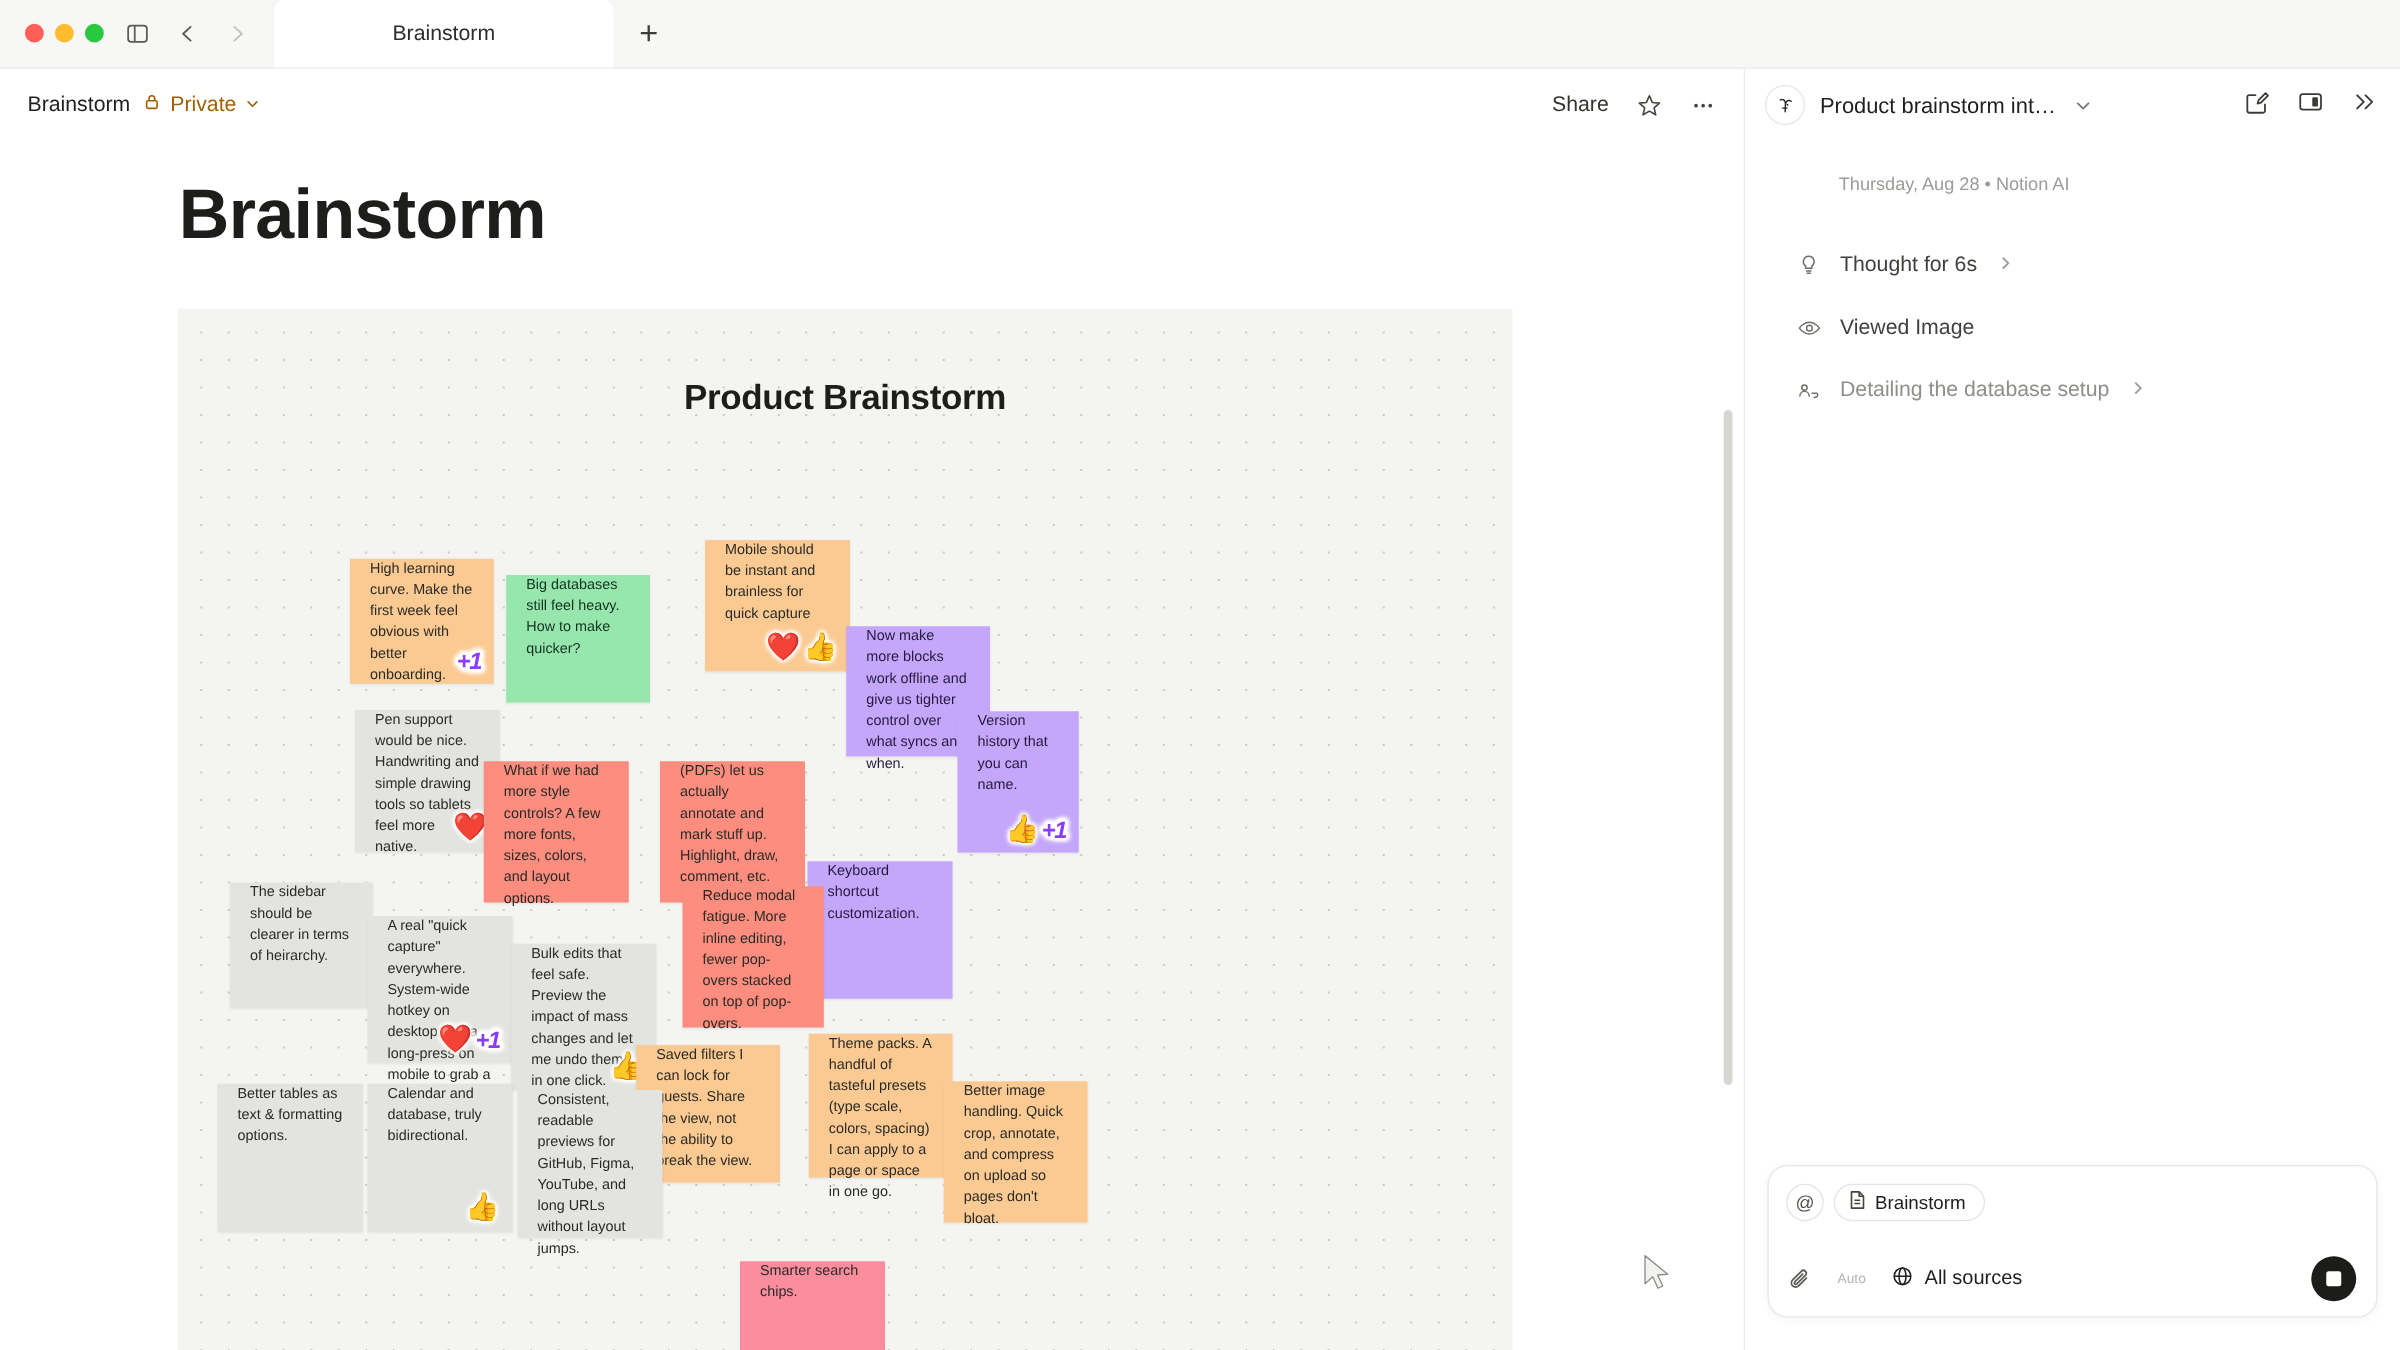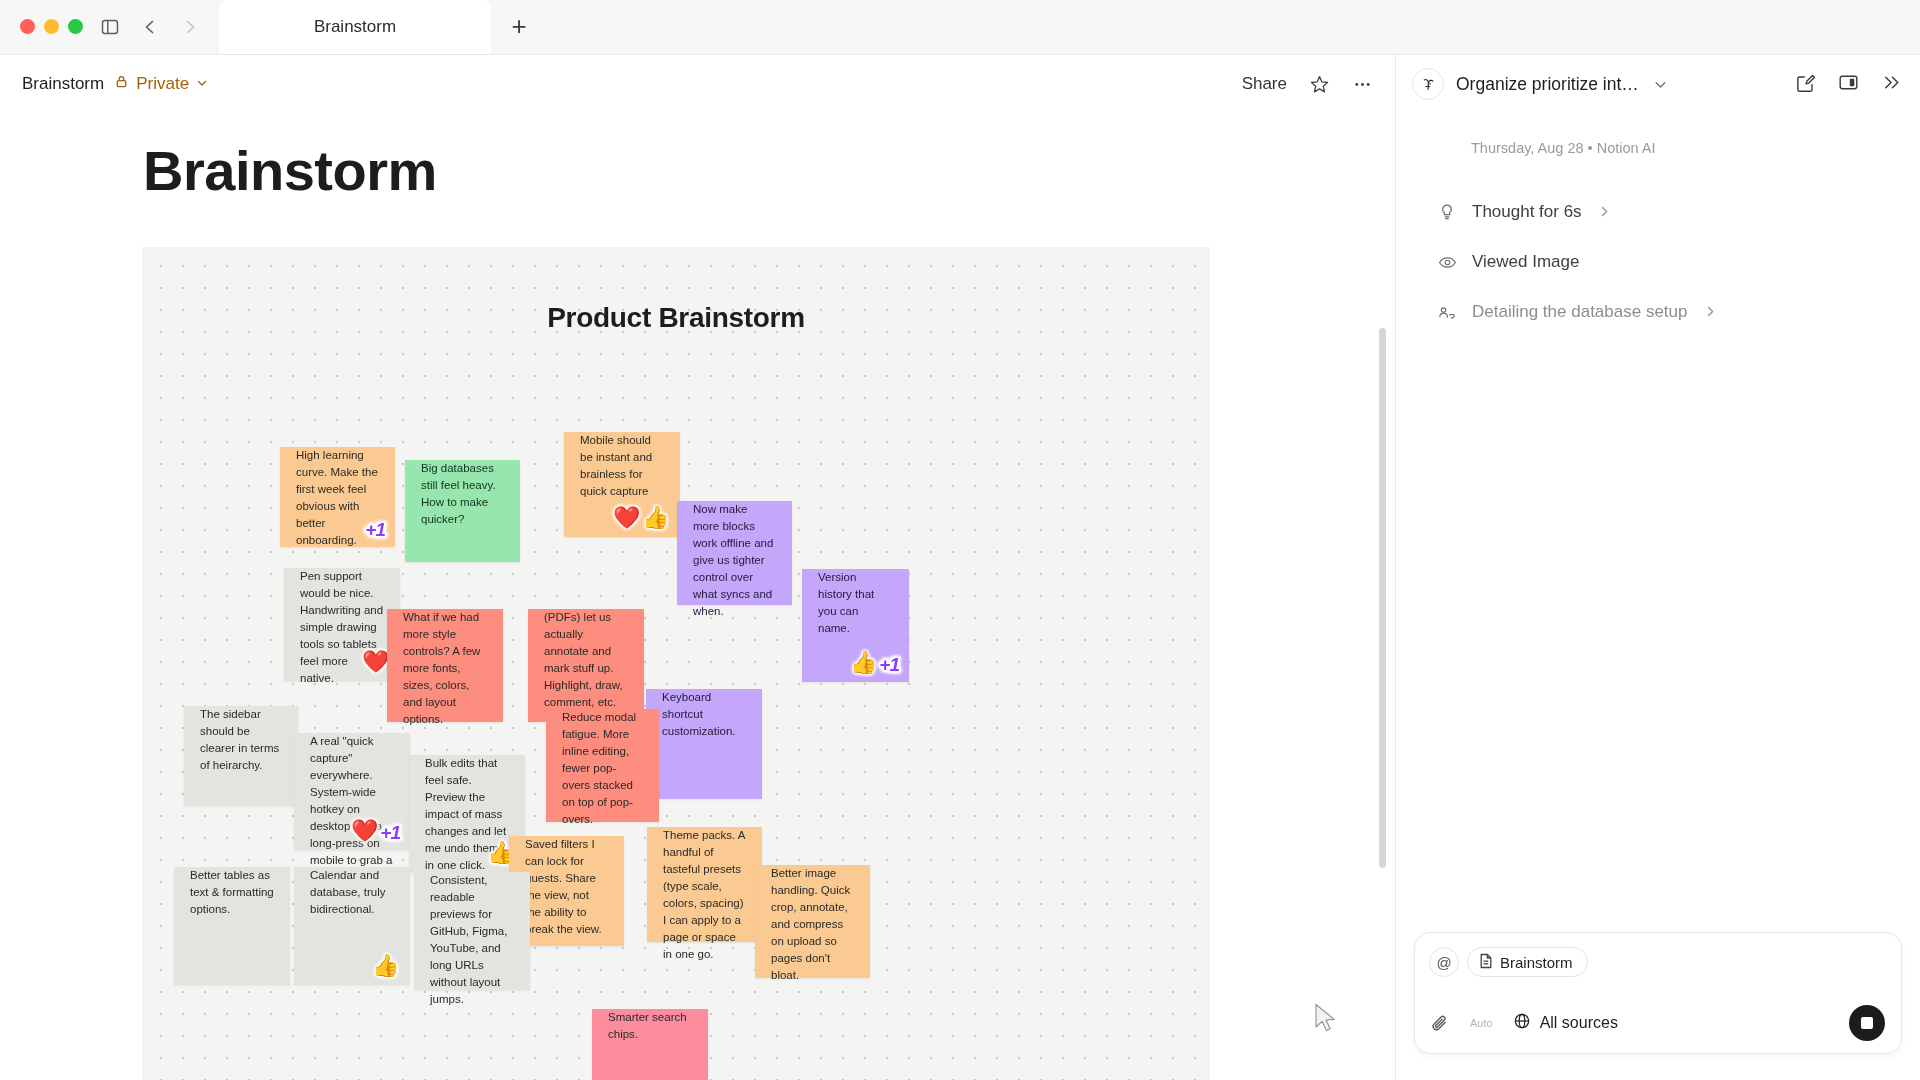--- a/index.html
+++ b/index.html
@@ -304,21 +304,21 @@
         </div>
         <div class="note c-purple" style="left: 535px; top: 254px; width: 115px; height: 104px; background: rgb(196, 166, 251);">
           <span class="txt">Now make more blocks work offline and give us tighter control over what syncs and when.</span>
         </div>
         <div class="note " style="left: 142px; top: 321px; width: 116px; height: 113px; background: rgb(227, 227, 224);">
           <span class="txt">Pen support would be nice. Handwriting and simple drawing tools so tablets feel more native.</span>
           <div class="reactions">
             <span class="rx">❤️</span>
           </div>
         </div>
-        <div class="note c-purple" style="left: 624px; top: 322px; width: 107px; height: 113px; background: rgb(196, 166, 251); margin-left: 36px;">
+        <div class="note c-purple" style="left: 624px; top: 322px; width: 97px; height: 113px; background: rgb(196, 166, 251);">
           <span class="txt">Version history that you can name.</span>
           <div class="reactions">
             <span class="rx">👍</span>
             <span class="rx plus1">+1</span>
           </div>
         </div>
         <div class="note " style="left: 245px; top: 362px; width: 116px; height: 113px; background: rgb(252, 141, 127);">
           <span class="txt">What if we had more style controls? A few more fonts, sizes, colors, and layout options.</span>
         </div>
         <div class="note " style="left: 386px; top: 362px; width: 116px; height: 113px; background: rgb(252, 141, 127);">
@@ -386,21 +386,21 @@
 
   <div class="ai-header">
     <span class="ai-avatar">
       <svg width="19" height="19" viewBox="0 0 20 20" fill="none" stroke="#2a2a28" stroke-width="1.25" stroke-linecap="round">
         <path d="M5.5 5.2c2.1-1.2 4.2 0.3 4.3 2.6 0.1 2.6-0.2 5.4-0.2 7.3"></path>
         <path d="M14.6 6.4c-1.6-1.6-3.7-0.6-4.3 1.1"></path>
         <circle cx="11.6" cy="9.2" r="0.85" fill="#2a2a28" stroke="none"></circle>
         <line x1="7.4" y1="12.1" x2="11.2" y2="12.1"></line>
       </svg>
     </span>
-    <span class="ai-thread-title">Organize prioritize int…</span>
+    <span class="ai-thread-title">Product brainstorm int…</span>
     <span class="chev-down">
       <svg width="15" height="15" viewBox="0 0 14 14" fill="none" stroke="currentColor" stroke-width="1.4" stroke-linecap="round" stroke-linejoin="round">
           <polyline points="3,5.3 7,9.3 11,5.3"></polyline>
         </svg>
     </span>
     <span class="ai-header-icons">
       <span>
         <svg width="21" height="21" viewBox="0 0 22 22" fill="none" stroke="currentColor" stroke-width="1.5" stroke-linecap="round" stroke-linejoin="round">
           <path d="M18.3 3.7 L12.4 9.6 L11.6 12.4 L14.4 11.6 L20.3 5.7 Z"></path>
           <path d="M17.8 13.2v5.3a1.6 1.6 0 0 1-1.6 1.6H4.6A1.6 1.6 0 0 1 3 18.5V6.9a1.6 1.6 0 0 1 1.6-1.6h5.2"></path>

